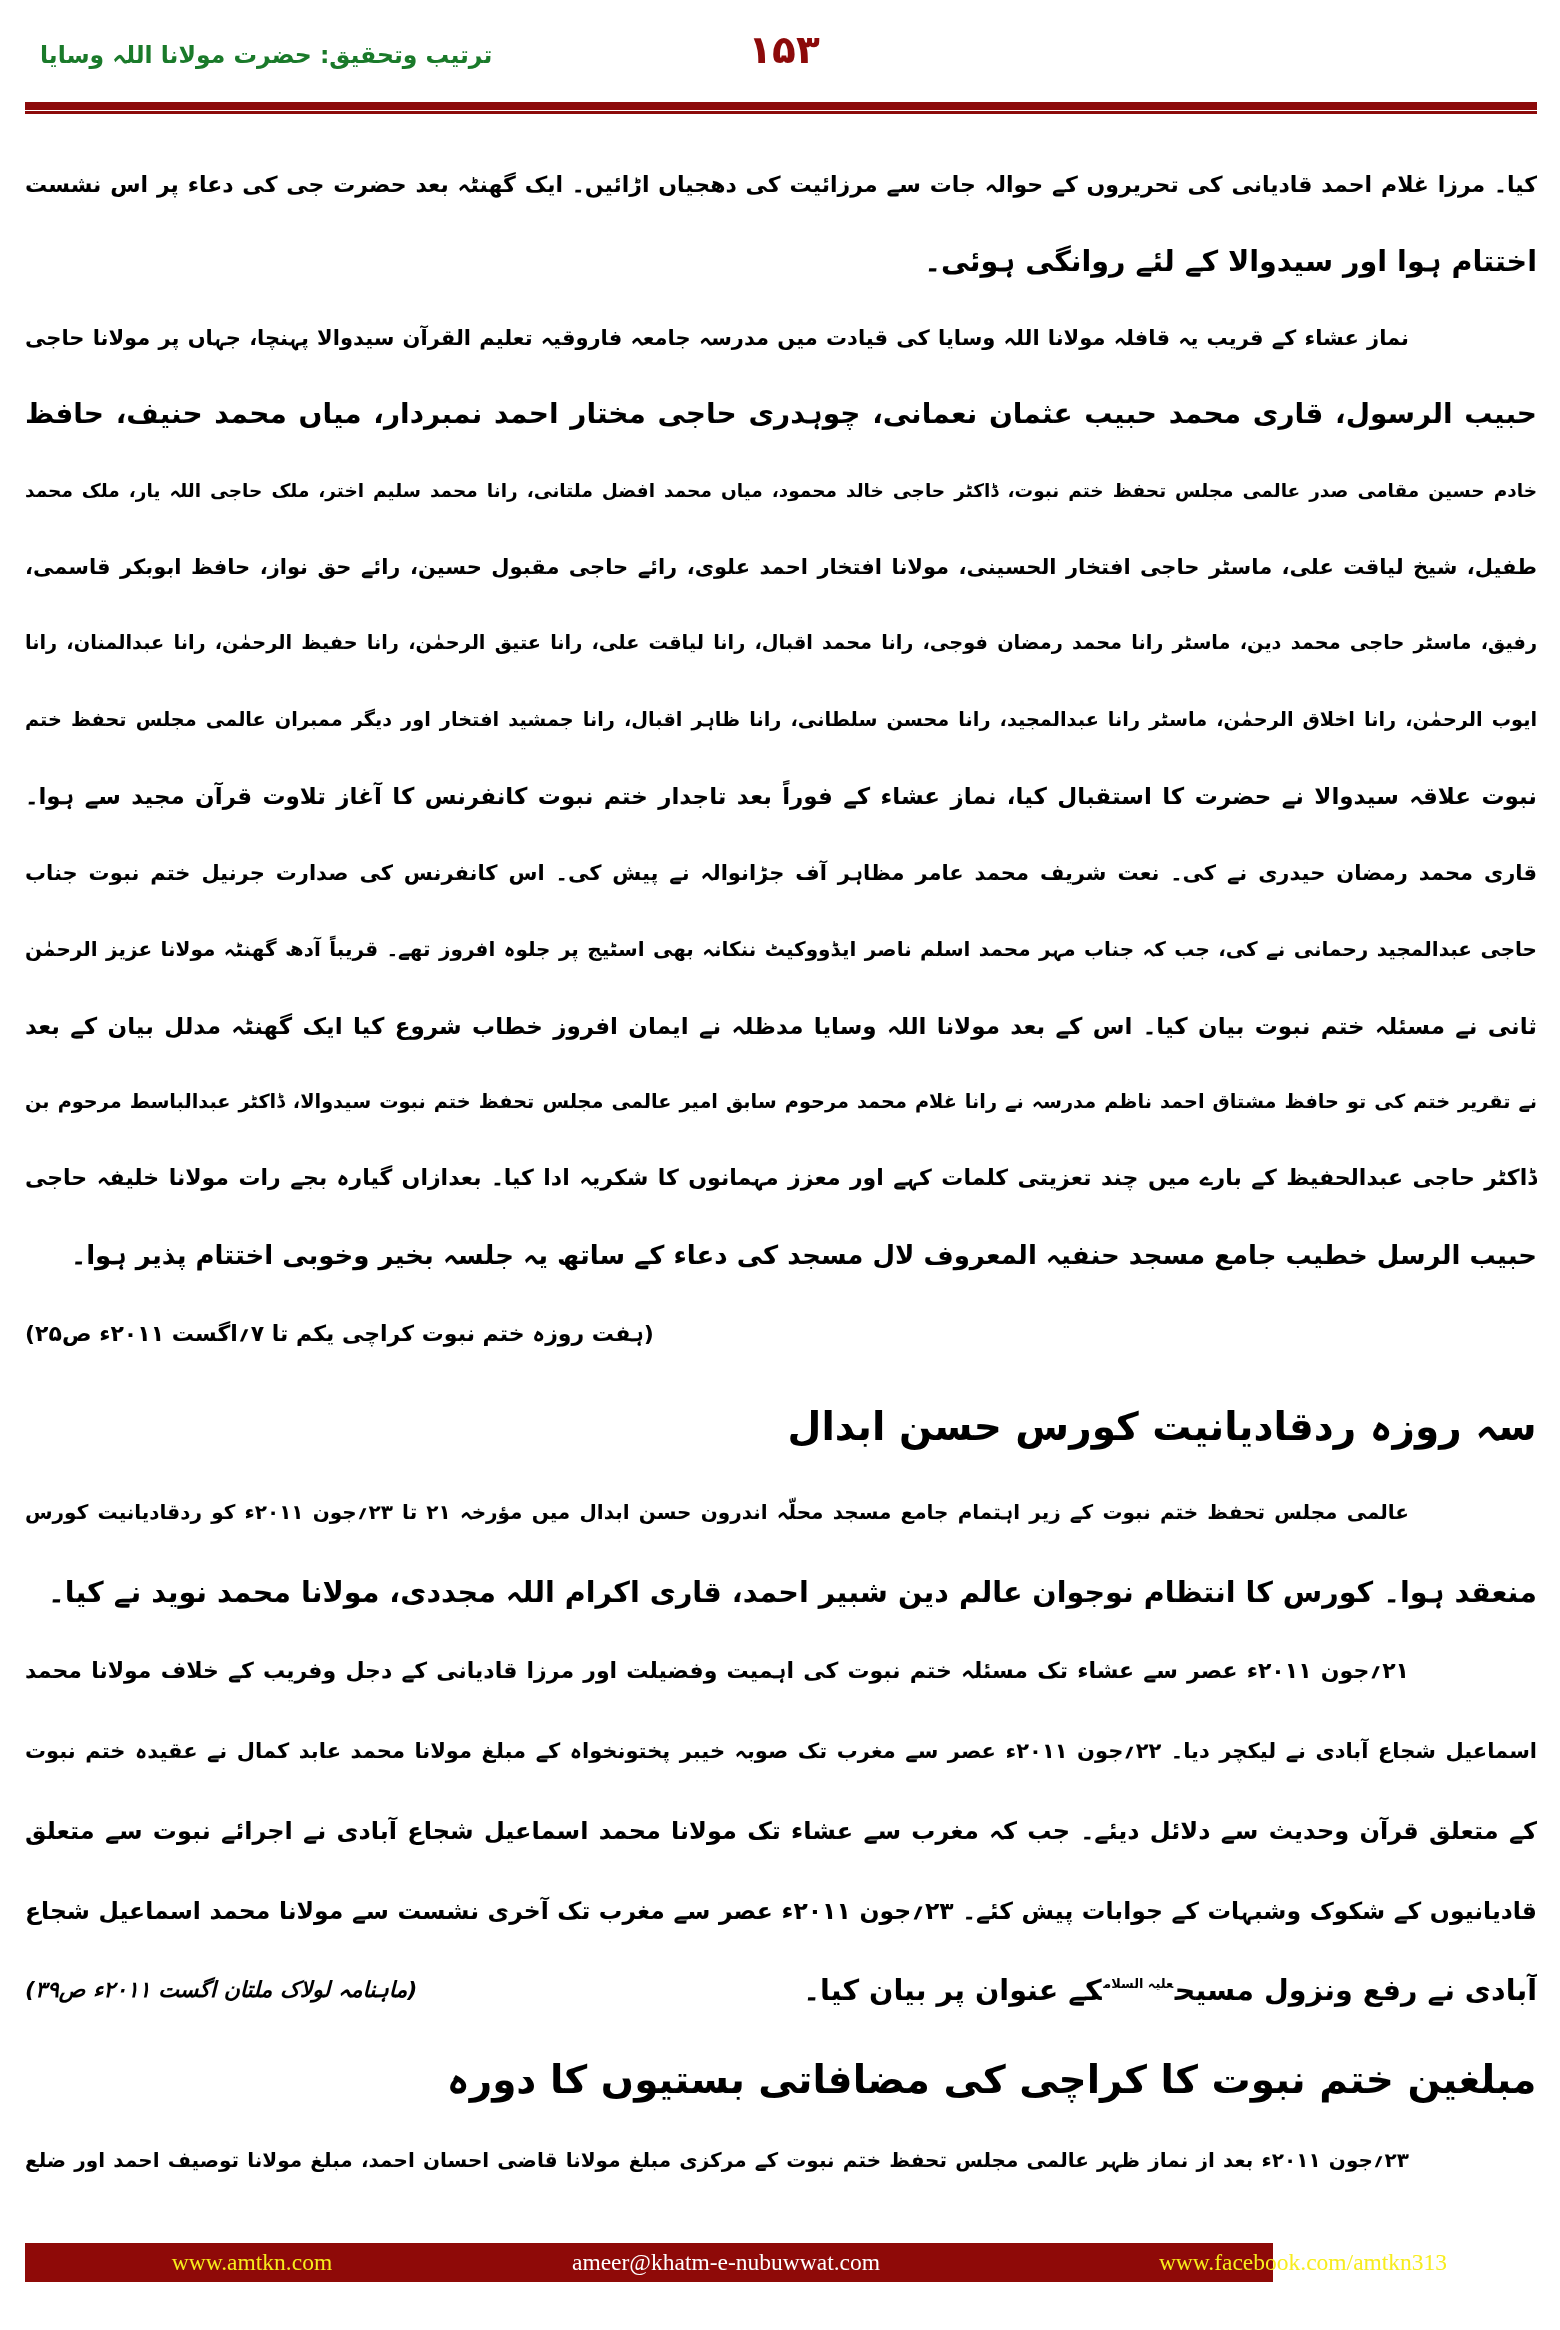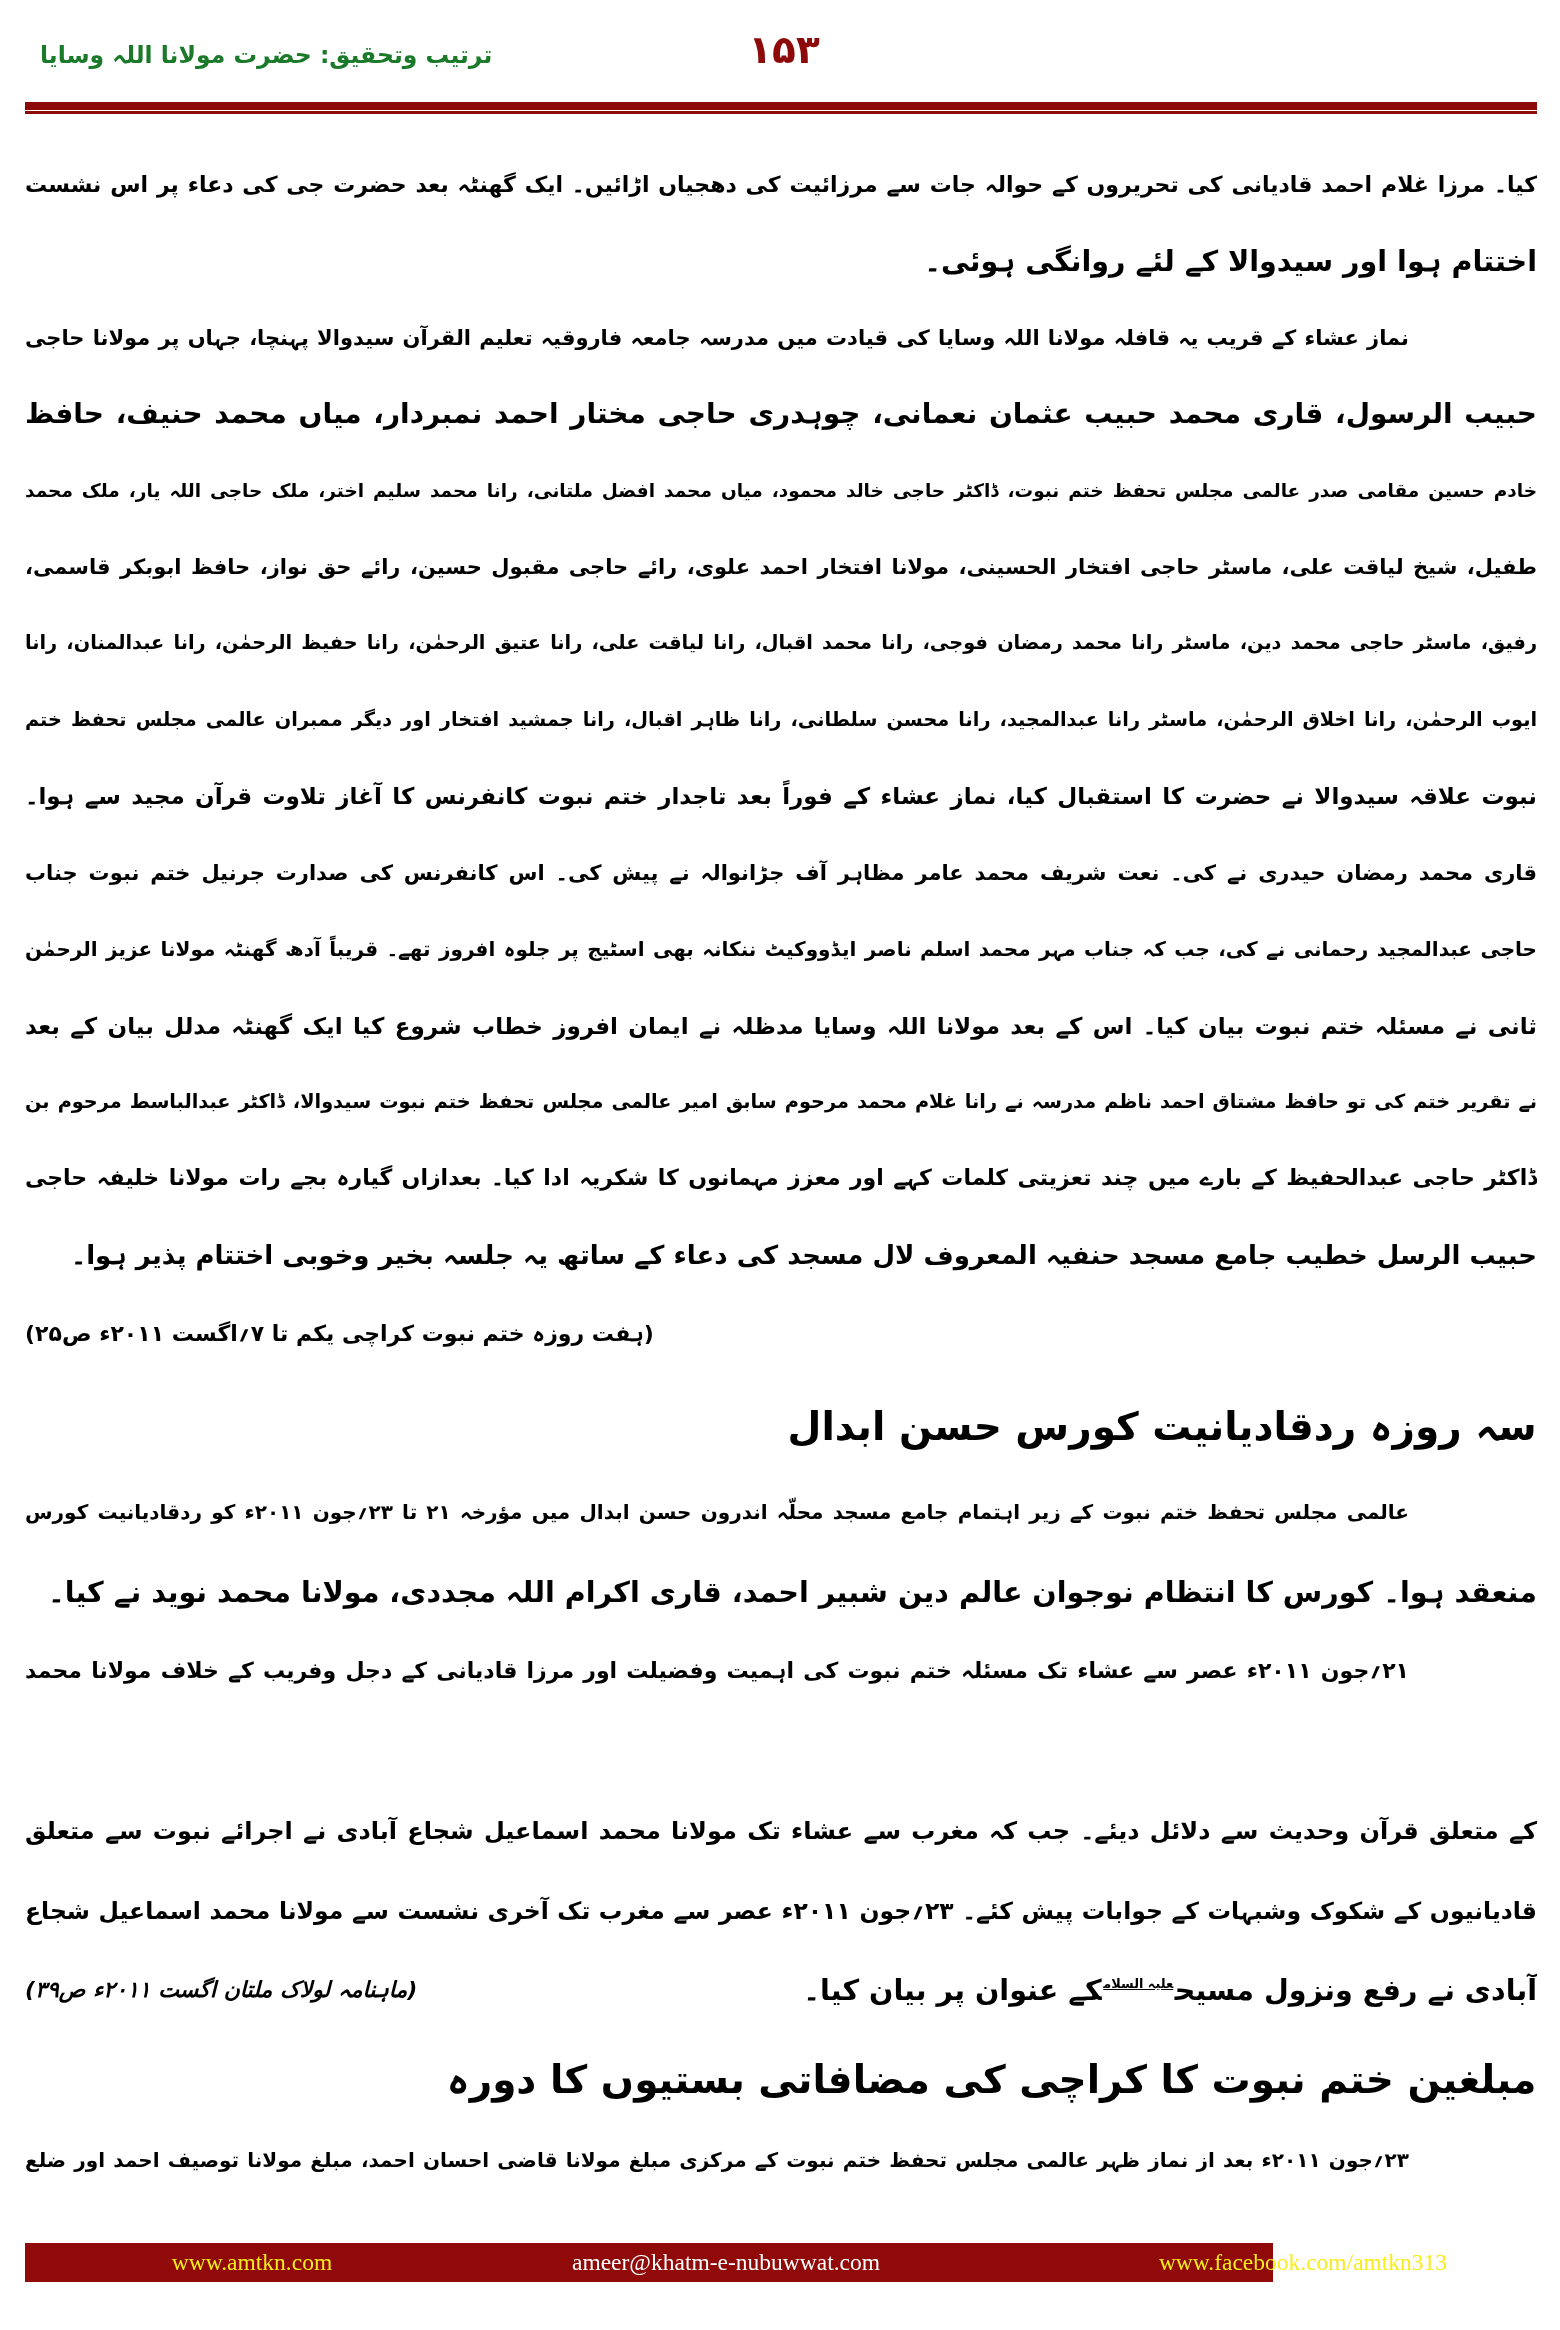--- a/index.html
+++ b/index.html
@@ -86,21 +86,20 @@
     white-space: nowrap;
   }
   .h1 { top: 1381px; }
   .h2 { top: 2034px; }
 
   .honorific {
     font-size: 0.45em;
     position: relative;
     top: -0.9em;
     margin: 0 1.7px;
-    text-decoration: underline;
   }
 
   
   .footer-bar {
     position: absolute;
     left: 25px;
     top: 2243px;
     width: 1248px;
     height: 39px;
     background: #8f0a08;
@@ -146,20 +145,21 @@
   <div class="line fit l14" style="font-size: 22px;"><span class="fit-inner">ڈاکٹر حاجی عبدالحفیظ کے بارے میں چند تعزیتی کلمات کہے اور معزز مہمانوں کا شکریہ ادا کیا۔ بعدازاں گیارہ بجے رات مولانا خلیفہ حاجی</span></div>
   <div class="line fit end l15" style="font-size: 26px;"><span class="fit-inner">حبیب الرسل خطیب جامع مسجد حنفیہ المعروف لال مسجد کی دعاء کے ساتھ یہ جلسہ بخیر وخوبی اختتام پذیر ہوا۔</span></div>
 
   <div class="cite cite1">(ہفت روزہ ختم نبوت کراچی یکم تا ۷؍اگست ۲۰۱۱ء ص۲۵)</div>
 
   <div class="heading h1">سہ روزہ ردقادیانیت کورس حسن ابدال</div>
 
   <div class="line fit indent m1" style="font-size: 20px;"><span class="fit-inner">عالمی مجلس تحفظ ختم نبوت کے زیر اہتمام جامع مسجد محلّہ اندرون حسن ابدال میں مؤرخہ ۲۱ تا ۲۳؍جون ۲۰۱۱ء کو ردقادیانیت کورس</span></div>
   <div class="line fit end m2"><span class="fit-inner">منعقد ہوا۔ کورس کا انتظام نوجوان عالم دین شبیر احمد، قاری اکرام اللہ مجددی، مولانا محمد نوید نے کیا۔</span></div>
   <div class="line fit indent m3" style="font-size: 22px;"><span class="fit-inner">۲۱؍جون ۲۰۱۱ء عصر سے عشاء تک مسئلہ ختم نبوت کی اہمیت وفضیلت اور مرزا قادیانی کے دجل وفریب کے خلاف مولانا محمد</span></div>
+  <div class="line fit m4" style="font-size: 21px;"><span class="fit-inner">اسماعیل شجاع آبادی نے لیکچر دیا۔ ۲۲؍جون ۲۰۱۱ء عصر سے مغرب تک صوبہ خیبر پختونخواہ کے مبلغ مولانا محمد عابد کمال نے عقیدہ ختم نبوت</span></div>
   <div class="line fit m5" style="font-size: 24px;"><span class="fit-inner">کے متعلق قرآن وحدیث سے دلائل دیئے۔ جب کہ مغرب سے عشاء تک مولانا محمد اسماعیل شجاع آبادی نے اجرائے نبوت سے متعلق</span></div>
   <div class="line fit m6" style="font-size: 23.5px;"><span class="fit-inner">قادیانیوں کے شکوک وشبہات کے جوابات پیش کئے۔ ۲۳؍جون ۲۰۱۱ء عصر سے مغرب تک آخری نشست سے مولانا محمد اسماعیل شجاع</span></div>
   <div class="line end m7">
     <span class="fit-inner"><span>آبادی نے رفع ونزول مسیح</span><span class="honorific">علیہ السلام</span><span>کے عنوان پر بیان کیا۔</span></span>
   </div>
 
   <div class="cite cite2">(ماہنامہ لولاک ملتان اگست ۲۰۱۱ء ص۳۹)</div>
 
   <div class="heading h2">مبلغین ختم نبوت کا کراچی کی مضافاتی بستیوں کا دورہ</div>
   <div class="line fit indent n1" style="font-size: 20px;"><span class="fit-inner">۲۳؍جون ۲۰۱۱ء بعد از نماز ظہر عالمی مجلس تحفظ ختم نبوت کے مرکزی مبلغ مولانا قاضی احسان احمد، مبلغ مولانا توصیف احمد اور ضلع</span></div>

